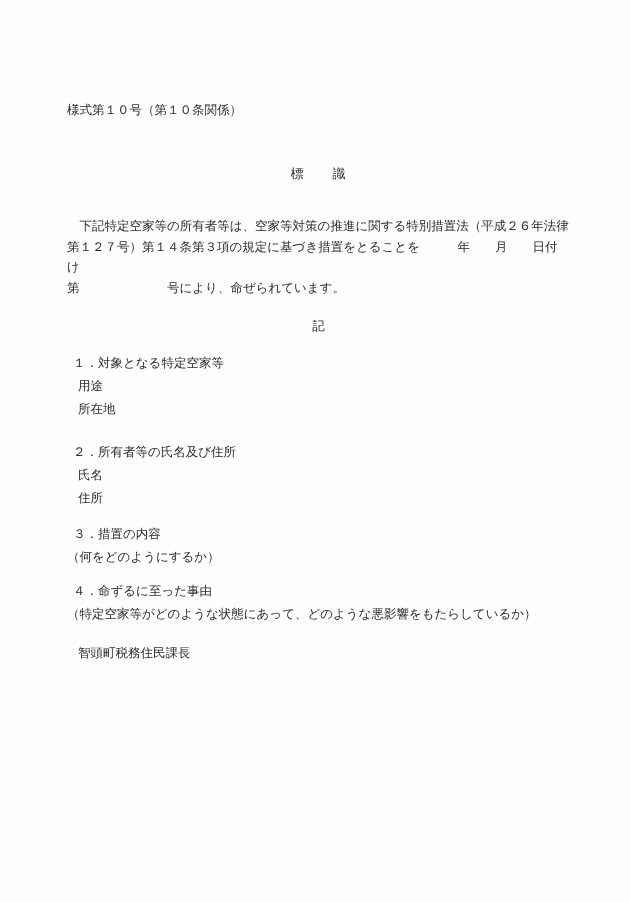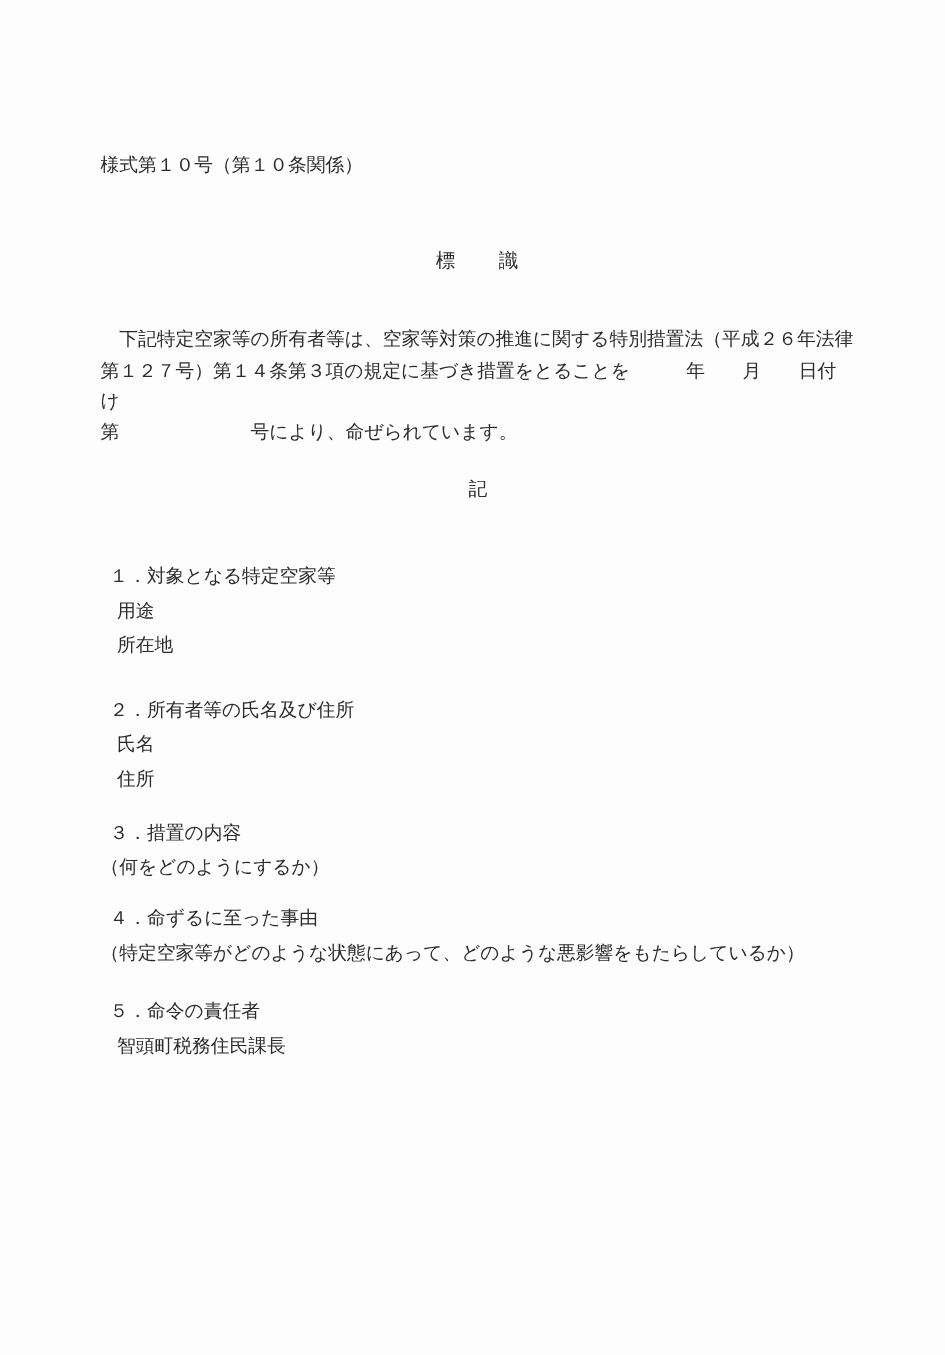--- a/index.html
+++ b/index.html
@@ -53,21 +53,21 @@
       line-height: 23px;
     }
     .sub-line {
       margin-left: 11px;
       line-height: 23px;
     }
     .paren-note {
       margin-left: 0;
       line-height: 23px;
     }
-    .item-1 { margin-top: 37px; }
+    .item-1 { margin-top: 16px; }
     .item-2 { margin-top: 20px; }
     .item-3 { margin-top: 13px; }
     .item-4 { margin-top: 11px; }
     .item-5 { margin-top: 16px; }
     .item-6 { margin-top: 20px; }
   </style>
 </head>
 <body>
 
 <div class="page">
@@ -100,18 +100,17 @@
     <div class="item-heading">３．措置の内容</div>
     <div class="paren-note">（何をどのようにするか）</div>
   </div>
 
   <div class="item item-4">
     <div class="item-heading">４．命ずるに至った事由</div>
     <div class="paren-note">（特定空家等がどのような状態にあって、どのような悪影響をもたらしているか）</div>
   </div>
 
   <div class="item item-5">
-    <div class="item-heading">５．命令の責任者</div>
     <div class="sub-line">智頭町税務住民課長</div>
   </div>
 
 
 </div>
 
 </body></html>

